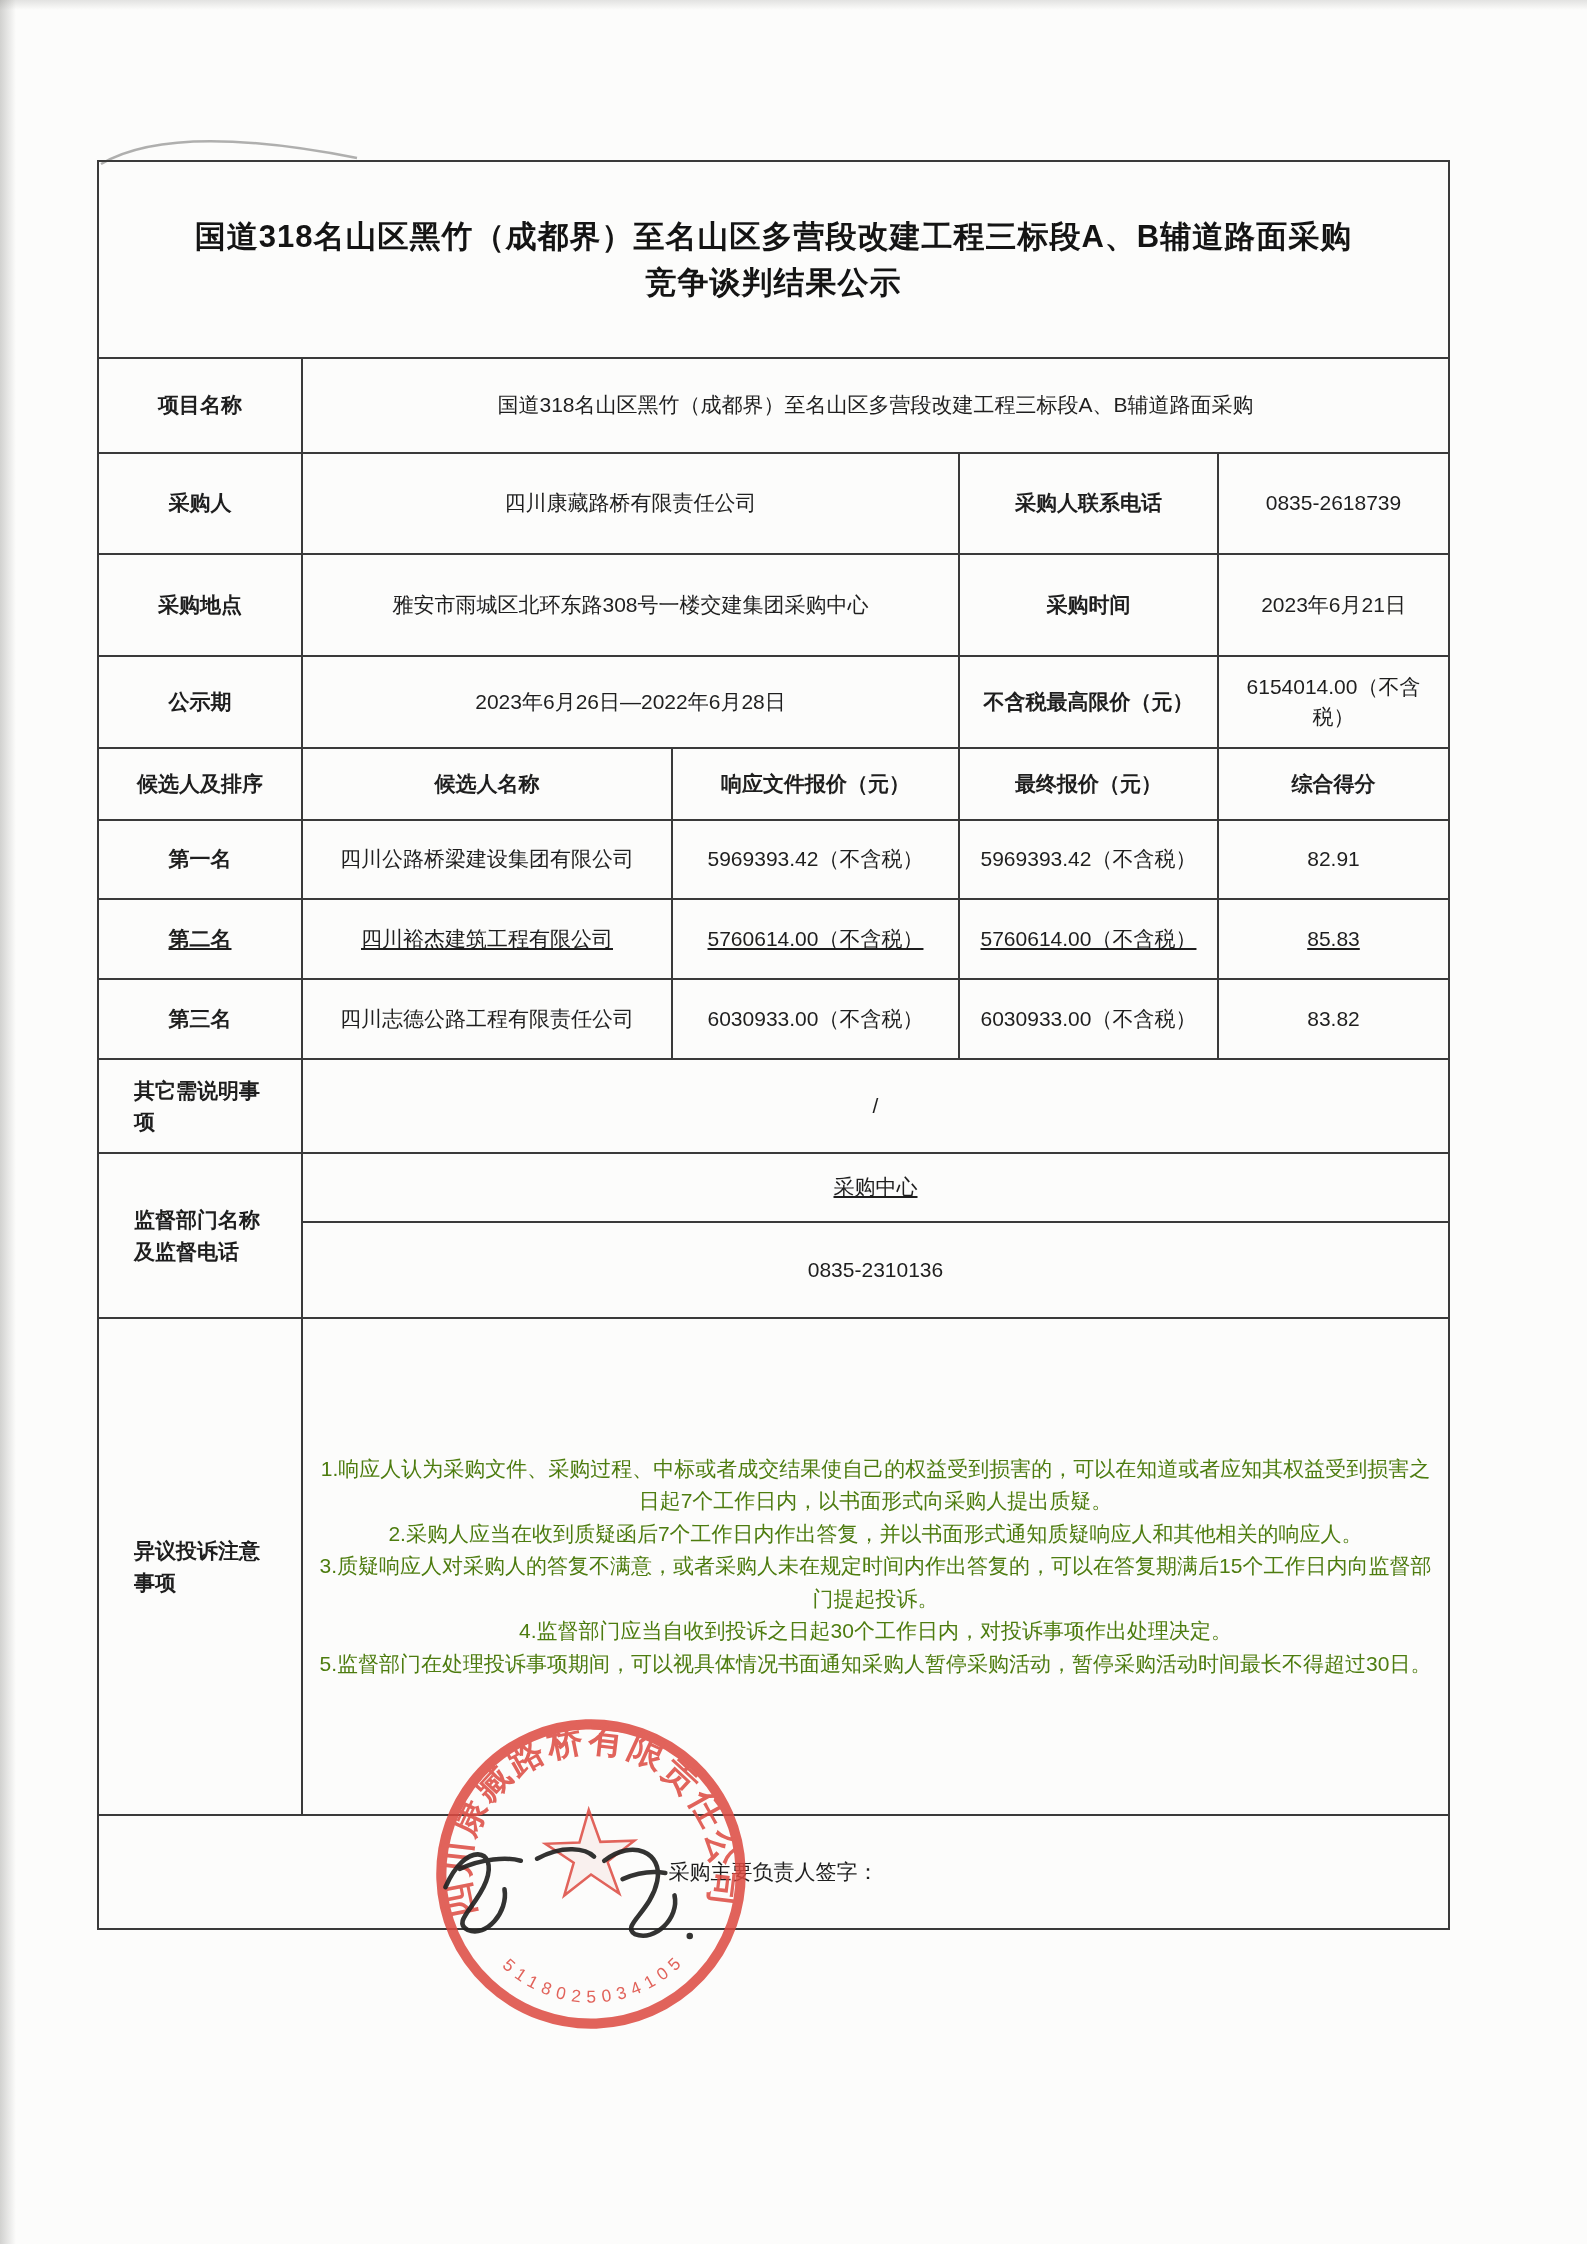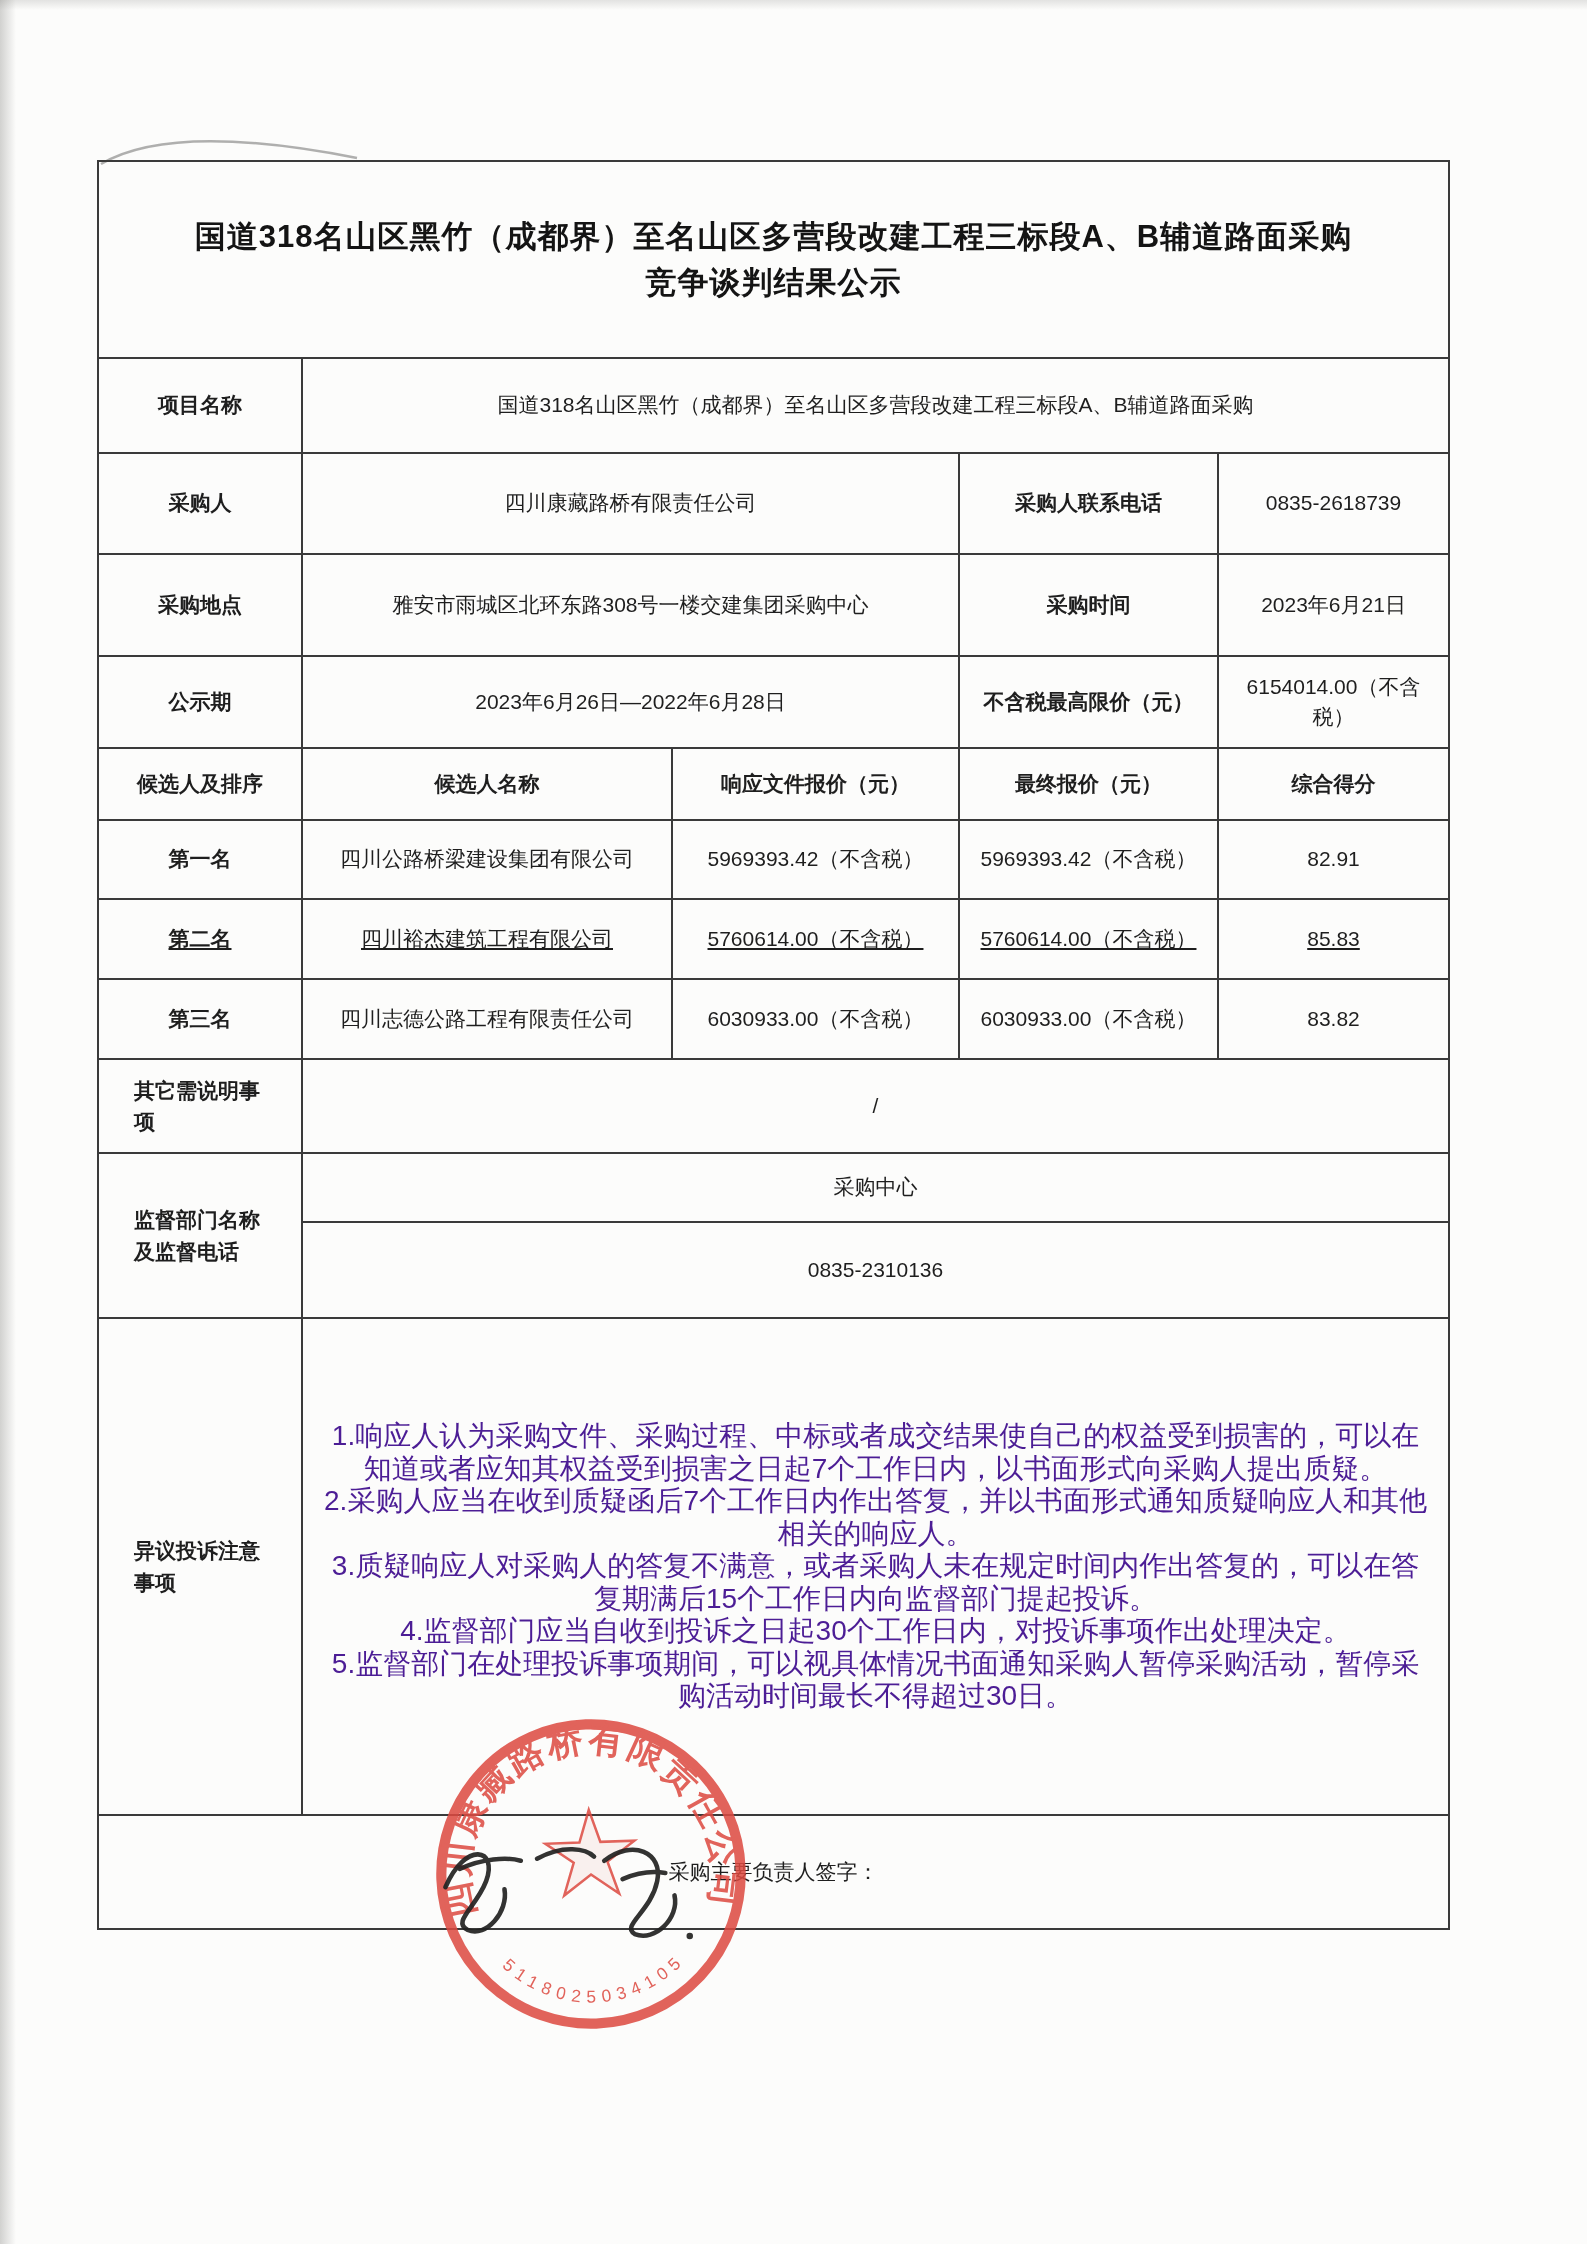--- a/index.html
+++ b/index.html
@@ -22,34 +22,34 @@
   }
   table.doc td{
     border:2px solid #3a3a3a;padding:0 16px;vertical-align:middle;
     text-align:center;font-size:21px;color:#1e1e1e;line-height:1.45;
     overflow:hidden;
   }
   .r-title td{height:195px;}
   .r1 td{height:93px;} .r2 td{height:99px;} .r3 td{height:100px;}
   .r4 td{height:90px;} .r5 td{height:70px;}
   .r6 td{height:77px;} .r7 td{height:78px;text-decoration:underline;} .r8 td{height:78px;}
-  .r9 td{height:92px;} .r10a td{height:67px;} .r10b td{height:94px;}
+  .r9 td{height:92px;} .r10a td{height:67px;text-decoration:underline;} .r10b td{height:94px;}
   .r11 td{height:495px;} .r12 td{height:112px;}
 
   td.title-cell{vertical-align:top;padding-top:46px;}
   .title-line{font-size:31px;font-weight:bold;letter-spacing:1px;
     line-height:46px;color:#141414;}
 
   td.label{font-weight:bold;color:#181818;}
   .label-narrow{display:inline-block;width:132px;letter-spacing:0;
     line-height:1.5;text-align:left;vertical-align:middle;}
   td.left{text-align:left;padding-left:10px;}
 
   td.notes-cell{text-align:left;padding:14px 12px 14px 10px;vertical-align:middle;}
-  .note-item{font-size:28px;line-height:32.5px;color:#4c1d95;}
+  .note-item{font-size:21px;line-height:32.5px;color:#4d7c0f;}
 
   td.sign-cell{text-align:left;padding-left:12px;font-size:22px;font-weight:normal;}
 
   .overlay{position:absolute;left:423px;top:1706px;width:336px;height:336px;
     z-index:5;pointer-events:none;}
 </style>
 </head>
 <body>
 
 <div class="edge-left"></div>

